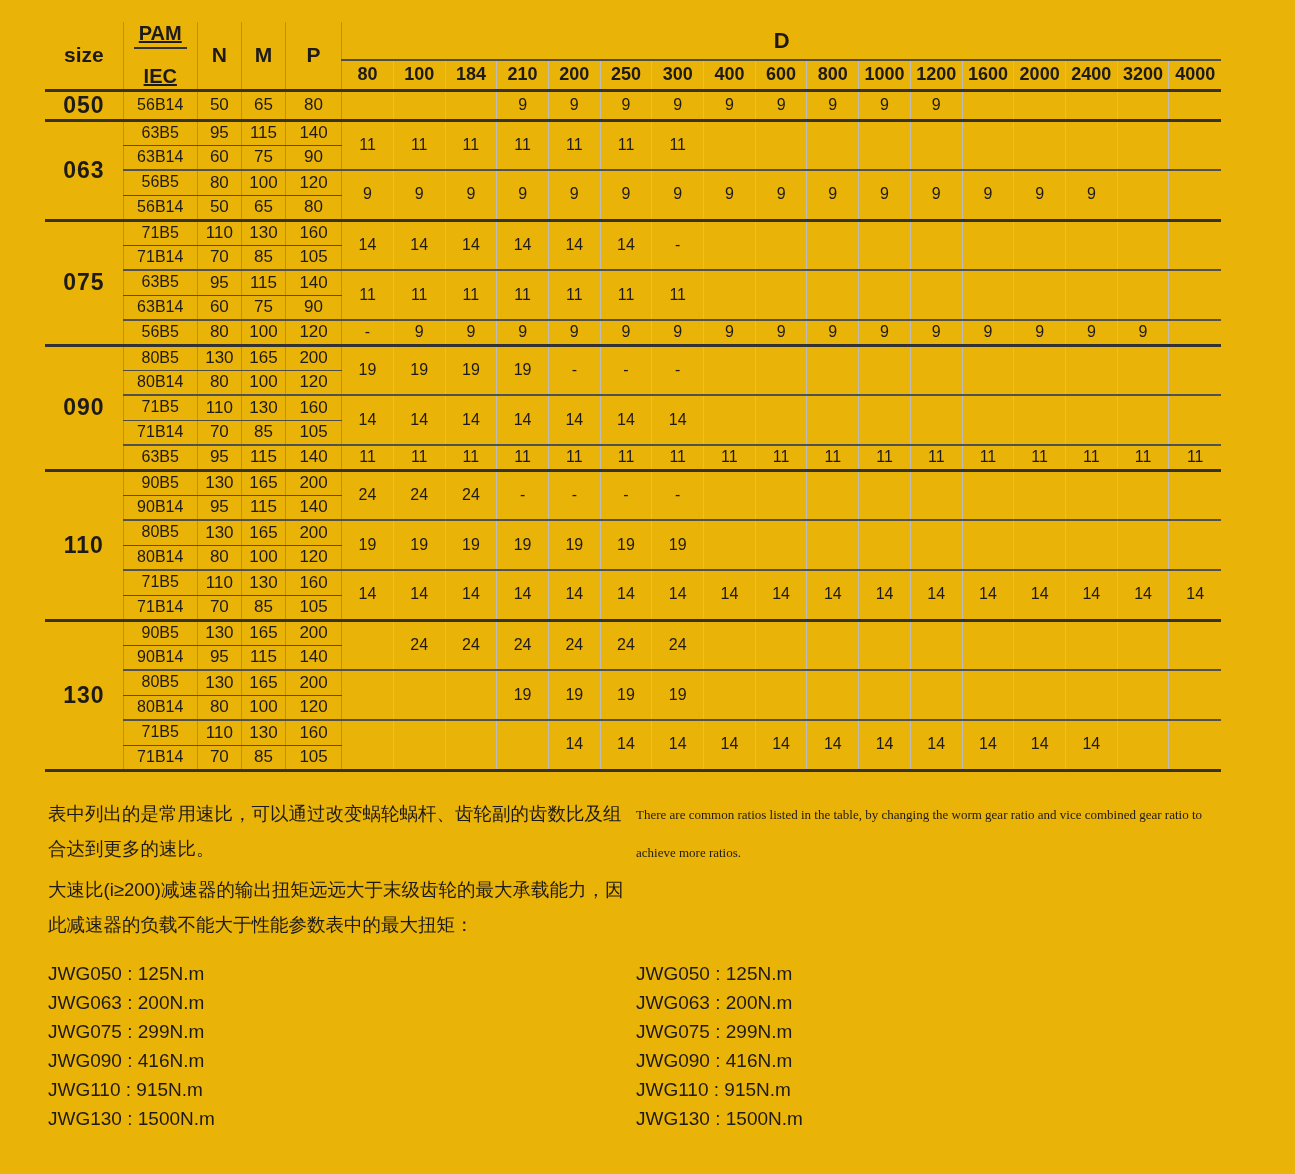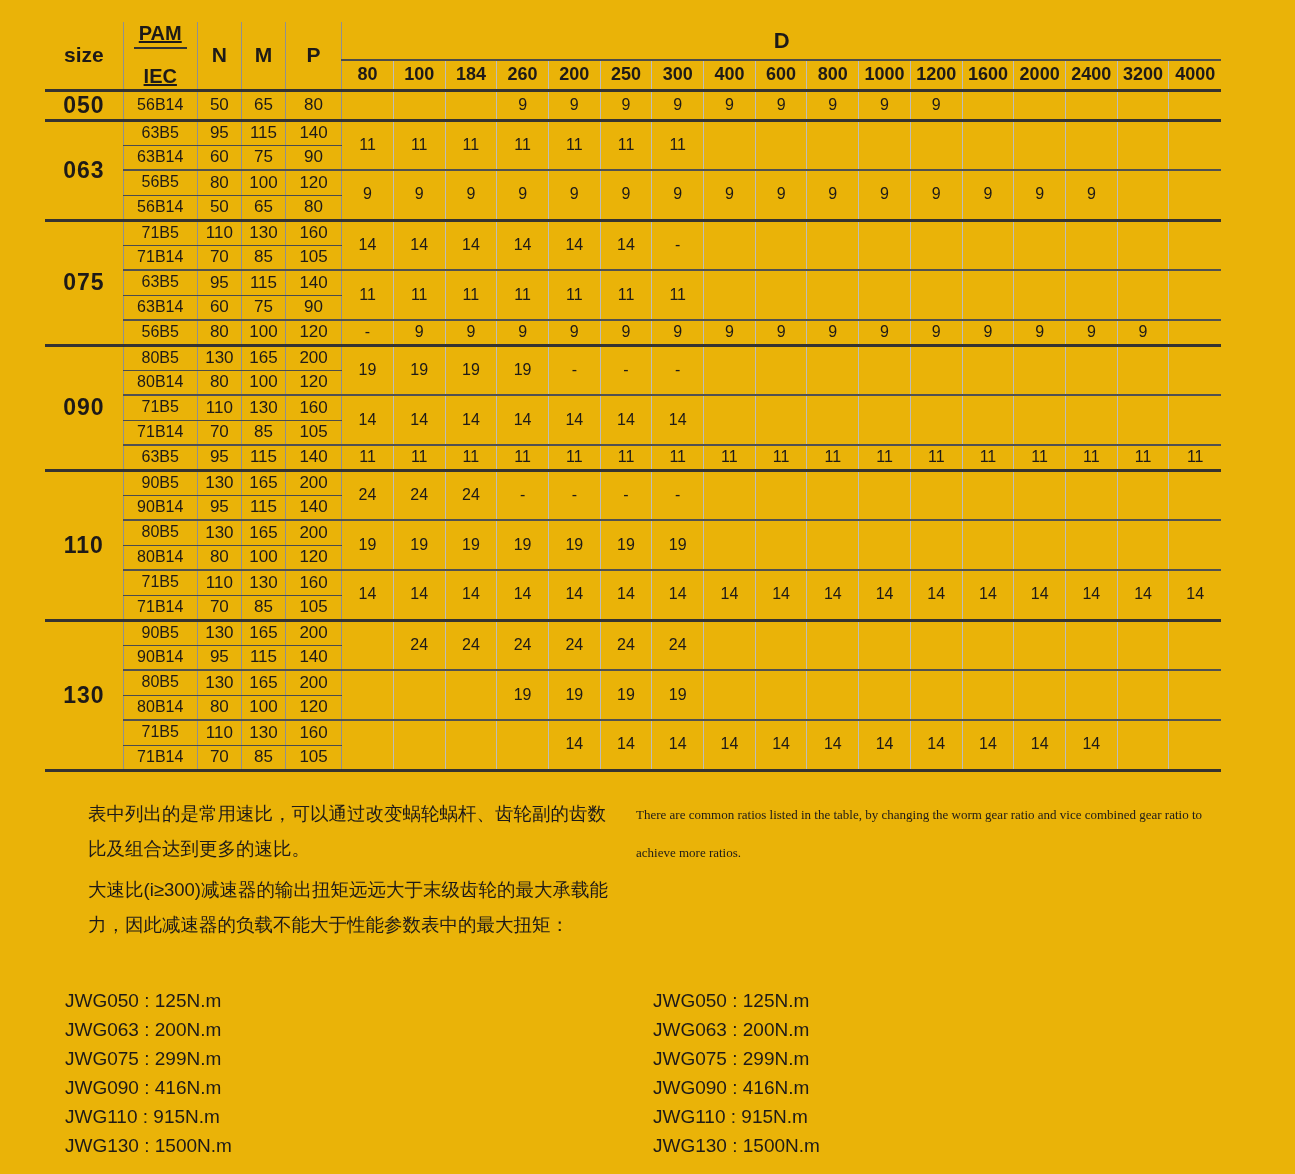--- a/index.html
+++ b/index.html
@@ -31,25 +31,25 @@
   .dcell.first-d{border-left-color:#909090;}
   .row-bottom{border-bottom:1px solid #4c4c4c;}
   .band-bottom{border-bottom:2px solid #515151;}
   .group-bottom{border-bottom:3px solid #353331;}
 
   
   .notes{position:absolute;left:48px;top:796px;width:1180px;display:flex;}
   .notes .zh{width:576px;margin-right:12px;}
   .notes .en{width:592px;}
   .notes p{margin:0;}
-  .zh p{font-size:18.5px;line-height:35px;margin-bottom:6px;margin-left:40px;}
+  .zh p{font-size:18.5px;line-height:35px;margin-bottom:6px;}
   .en p{font-size:13px;line-height:38px;font-family:Liberation Serif, serif;}
 
   
-  .torque{position:absolute;left:48px;top:986px;width:1180px;display:flex;margin-left:17px;}
+  .torque{position:absolute;left:48px;top:959px;width:1180px;display:flex;}
   .torque-col{width:576px;margin-right:12px;}
   .torque-col .titem{font-size:19px;line-height:29px;}
 </style>
 </head>
 <body>
 
 <div class="page">
 
   <table class="ratio-table">
     <colgroup id="cols">
@@ -87,21 +87,21 @@
         </td>
         <td class="hcell vline" rowspan="2">N</td>
         <td class="hcell vline" rowspan="2">M</td>
         <td class="hcell vline" rowspan="2">P</td>
         <td class="d-span" colspan="17">D</td>
       </tr>
       <tr class="hrow2" id="d-subheader">
           <td class="dh first-d">80</td>
           <td class="dh">100</td>
           <td class="dh">184</td>
-          <td class="dh">260</td>
+          <td class="dh">210</td>
           <td class="dh">200</td>
           <td class="dh">250</td>
           <td class="dh">300</td>
           <td class="dh">400</td>
           <td class="dh">600</td>
           <td class="dh">800</td>
           <td class="dh">1000</td>
           <td class="dh">1200</td>
           <td class="dh">1600</td>
           <td class="dh">2000</td>
@@ -533,21 +533,21 @@
           <td class="left-cell group-bottom">70</td>
           <td class="left-cell group-bottom">85</td>
           <td class="left-cell group-bottom">105</td>
         </tr>
       </tbody>
   </table>
 
   <div class="notes">
     <div class="zh">
       <p>表中列出的是常用速比，可以通过改变蜗轮蜗杆、齿轮副的齿数比及组合达到更多的速比。</p>
-      <p>大速比(i≥300)减速器的输出扭矩远远大于末级齿轮的最大承载能力，因此减速器的负载不能大于性能参数表中的最大扭矩：</p>
+      <p>大速比(i≥200)减速器的输出扭矩远远大于末级齿轮的最大承载能力，因此减速器的负载不能大于性能参数表中的最大扭矩：</p>
     </div>
     <div class="en">
       <p>There are common ratios listed in the table, by changing the worm gear ratio and vice combined gear ratio to achieve more ratios.</p>
     </div>
   </div>
 
   <div class="torque">
     <div class="torque-col" id="torque-left">
         <div class="titem">JWG050 : 125N.m</div>
         <div class="titem">JWG063 : 200N.m</div>

